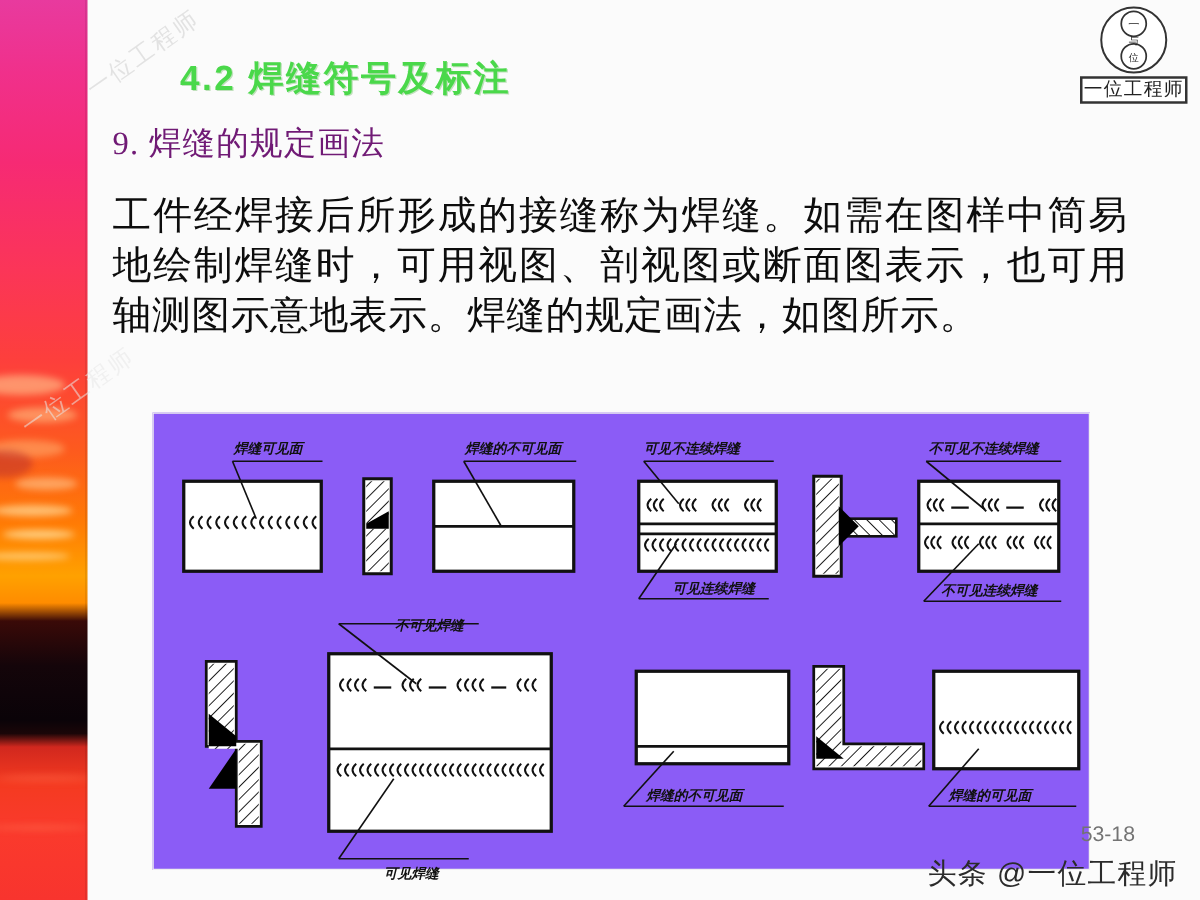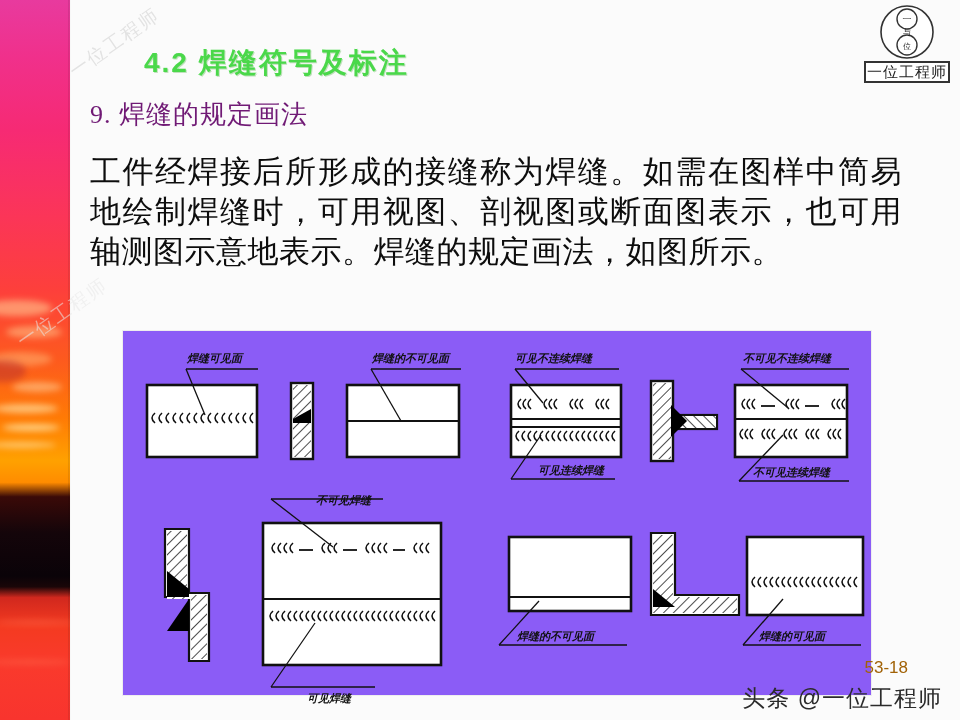--- a/index.html
+++ b/index.html
@@ -80,21 +80,21 @@
   .lbl{
     position:absolute;font-family:"Liberation Sans","DejaVu Sans",sans-serif;
     font-size:11px;color:#111;white-space:nowrap;font-weight:bold;
     font-style:italic;letter-spacing:0px;
   }
 
   
   #page-num{
     position:absolute;right:52px;bottom:42px;
     font-family:"Liberation Sans","DejaVu Sans",sans-serif;
-    font-size:17px;color:#a16207;
+    font-size:17px;color:#737373;
   }
   #footer-watermark{
     position:absolute;right:18px;bottom:6px;
     font-family:"Liberation Sans","DejaVu Sans",sans-serif;
     font-size:23px;color:#2b2b2b;letter-spacing:1px;white-space:nowrap;
   }
 </style>
 </head>
 <body>
 

